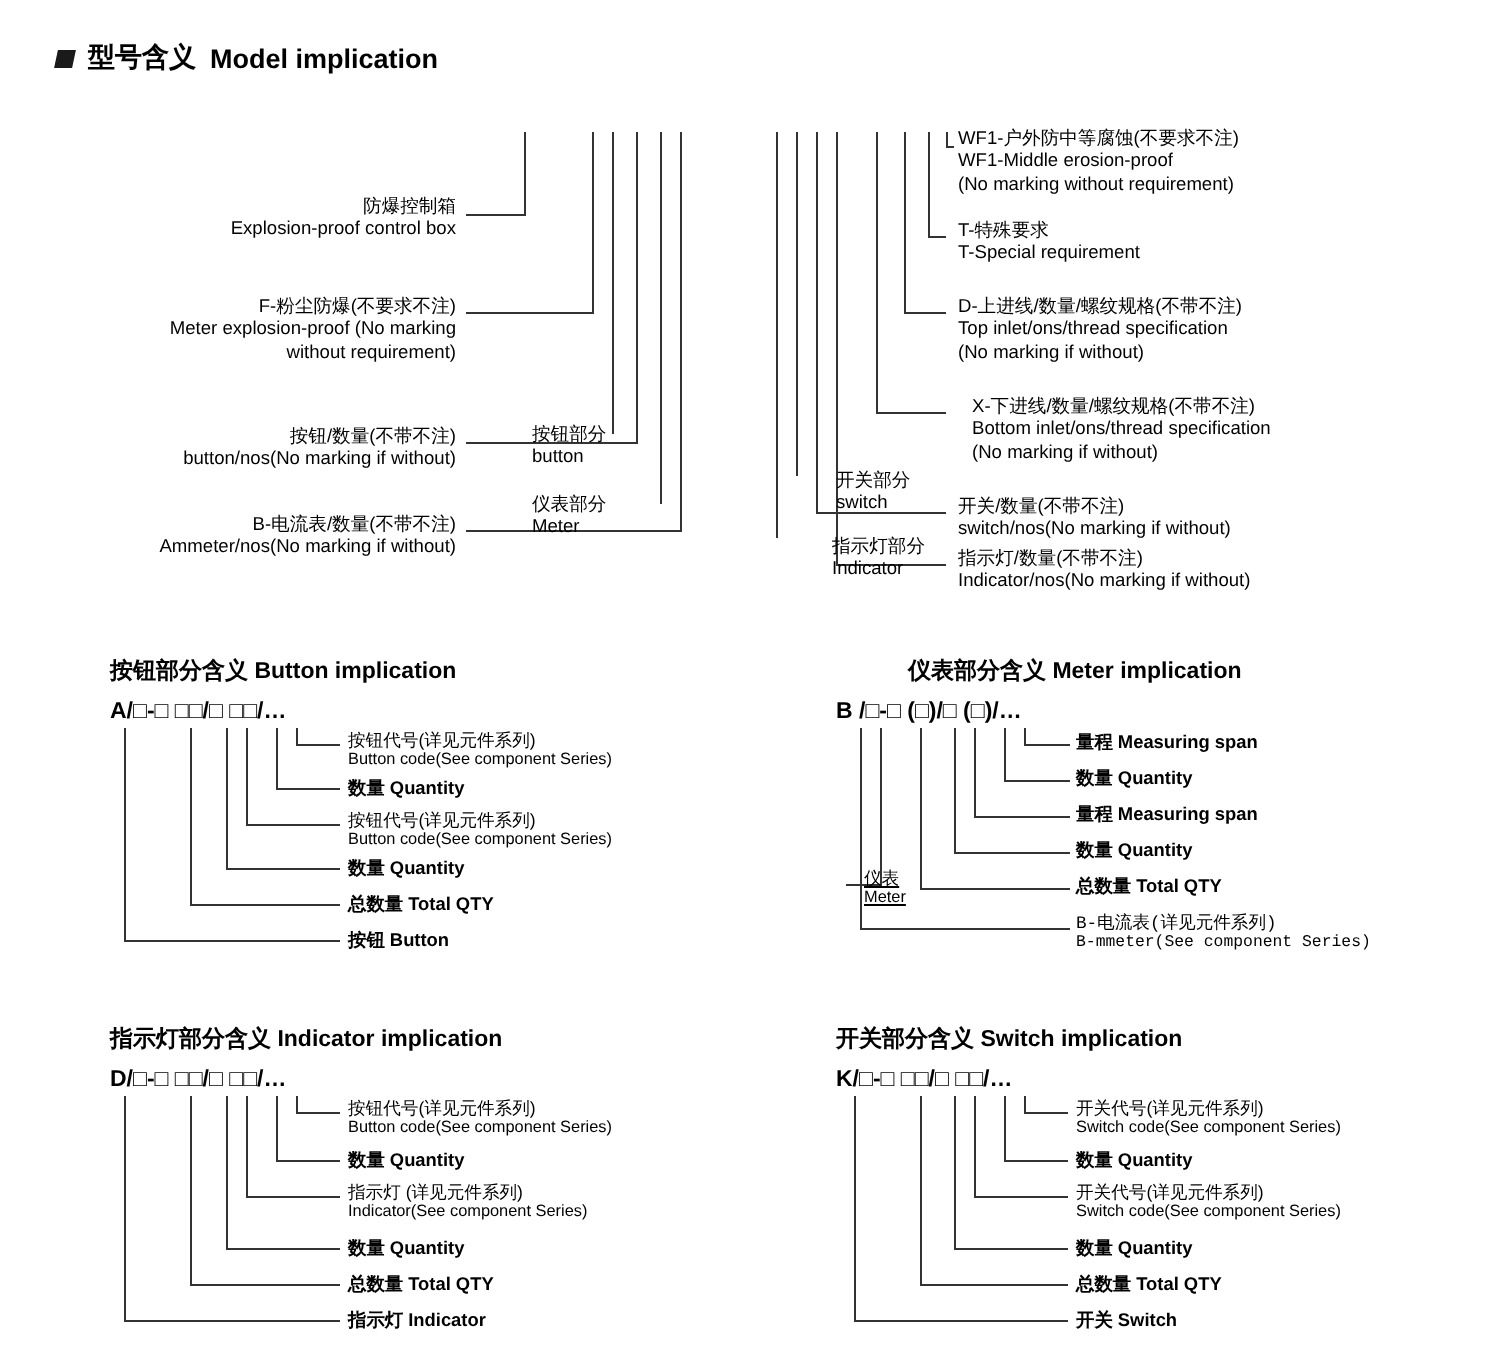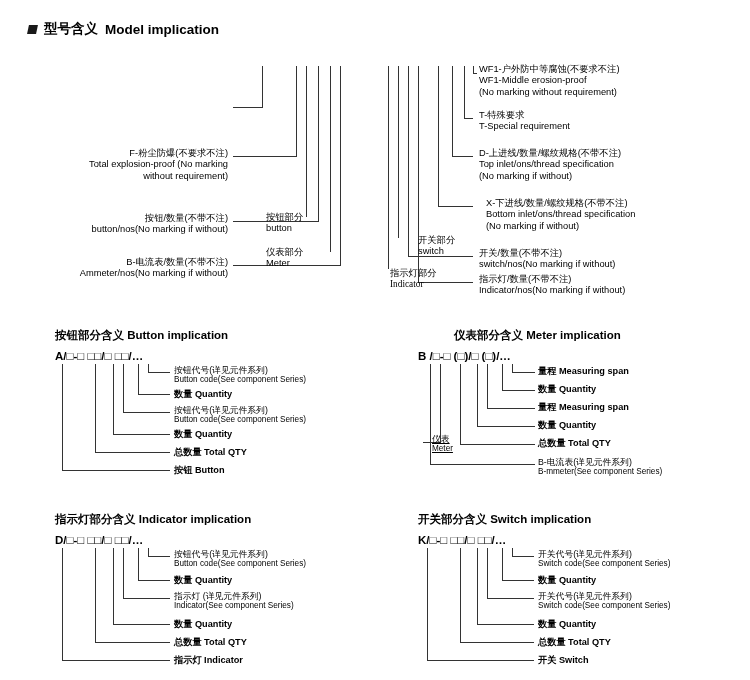--- a/index.html
+++ b/index.html
@@ -126,24 +126,28 @@
 
   <div class="ln v" style="left:452px; top:66px; height:90px;"></div>
   <div class="ln h" style="left:452px; top:156px; width:21px;"></div>
 
   <div class="ln v" style="left:464px; top:66px; height:52px;"></div>
   <div class="ln h" style="left:464px; top:118px; width:9px;"></div>
 
   <div class="ln v" style="left:473px; top:66px; height:7px;"></div>
   <div class="ln h" style="left:473px; top:73px; width:4px;"></div>
 
+  <div class="lbl right" style="left:0px; top:98px; width:228px;">
+    <span class="cn bold">防爆控制箱</span>
+    <span class="en">Explosion-proof control box</span>
+  </div>
 
   <div class="lbl right" style="left:0px; top:148px; width:228px;">
     <span class="cn bold">F-粉尘防爆(不要求不注)</span>
-    <span class="en">Total explosion-proof (No marking</span>
+    <span class="en">Meter explosion-proof (No marking</span>
     <span class="en">without requirement)</span>
   </div>
 
   <div class="lbl right" style="left:0px; top:213px; width:228px;">
     <span class="cn bold">按钮/数量(不带不注)</span>
     <span class="en">button/nos(No marking if without)</span>
   </div>
 
   <div class="lbl right" style="left:0px; top:257px; width:228px;">
     <span class="cn bold">B-电流表/数量(不带不注)</span>
@@ -158,21 +162,21 @@
   <div class="lbl" style="left:266px; top:247px;">
     <span class="cn bold">仪表部分</span>
     <span class="en">Meter</span>
   </div>
 
   <div class="lbl" style="left:418px; top:235px;">
     <span class="cn bold">开关部分</span>
     <span class="en">switch</span>
   </div>
 
-  <div class="lbl" style="left:390px; top:268px;font-family:Liberation Serif, serif;">
+  <div class="lbl" style="left:416px; top:268px;">
     <span class="cn bold">指示灯部分</span>
     <span class="en">Indicator</span>
   </div>
 
   <div class="lbl" style="left:479px; top:64px;">
     <span class="cn bold">WF1-户外防中等腐蚀(不要求不注)</span>
     <span class="en">WF1-Middle erosion-proof</span>
     <span class="en">(No marking without requirement)</span>
   </div>
 
@@ -276,21 +280,21 @@
   <div class="row-lbl bold" style="left:538px; top:420px;">
     <span class="cn">数量 Quantity</span>
   </div>
   <div class="row-lbl bold" style="left:538px; top:438px;">
     <span class="cn">总数量 Total QTY</span>
   </div>
   <div class="row-lbl" style="left:432px; top:434px;text-decoration:underline;">
     <span class="cn bold">仪表</span>
     <span class="en">Meter</span>
   </div>
-  <div class="row-lbl" style="left:538px; top:457px;">
+  <div class="row-lbl" style="left:538px; top:457px;font-family:Liberation Mono, monospace;">
     <span class="cn bold">B-电流表(详见元件系列)</span>
     <span class="en">B-mmeter(See component Series)</span>
   </div>
 
   <div class="sub-title" style="left:55px; top:512px;">
     <span>指示灯部分含义</span>
     <span>Indicator implication</span>
   </div>
   <div class="code-sub" style="left:55px; top:534px;">D/□-□ □□/□ □□/…</div>
 

